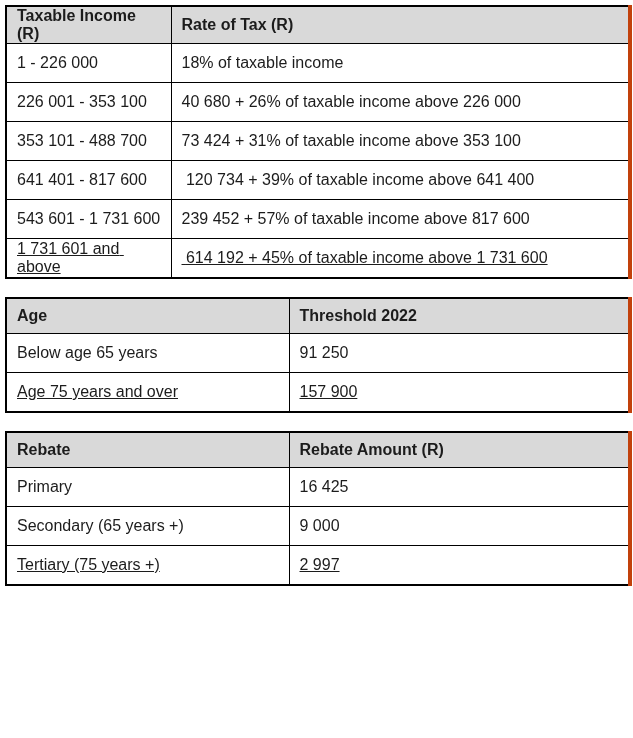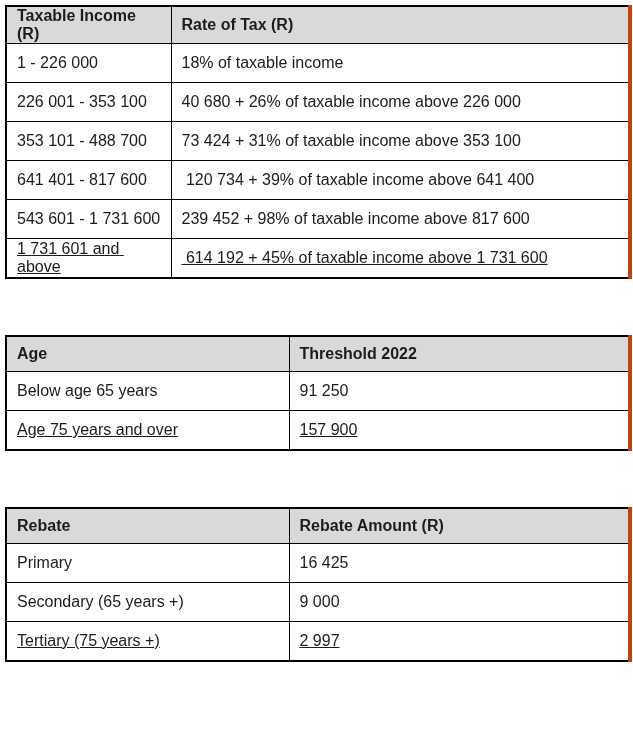--- a/index.html
+++ b/index.html
@@ -16,21 +16,21 @@
   }
   .page {
     padding: 5px 4px 3px 5px;
   }
   table {
     border-collapse: collapse;
     width: 624px;
     table-layout: fixed;
   }
   table.gap {
-    margin-top: 56px;
+    margin-top: 18px;
     padding-left: 32px;
   }
   th, td {
     border: 1.5px solid #000000;
     font-size: 16px;
     padding: 0 10px;
     vertical-align: middle;
     text-align: left;
     white-space: pre-wrap;
     overflow: hidden;
@@ -81,21 +81,21 @@
       <tr>
         <td>353 101 - 488 700</td>
         <td>73 424 + 31% of taxable income above 353 100</td>
       </tr>
       <tr>
         <td>641 401 - 817 600</td>
         <td> 120 734 + 39% of taxable income above 641 400</td>
       </tr>
       <tr>
         <td>543 601 - 1 731 600</td>
-        <td>239 452 + 98% of taxable income above 817 600</td>
+        <td>239 452 + 57% of taxable income above 817 600</td>
       </tr>
       <tr>
         <td>1 731 601 and above</td>
         <td> 614 192 + 45% of taxable income above 1 731 600</td>
       </tr>
     </tbody>
   </table>
 
   <table class="half-table gap">
     <colgroup>

